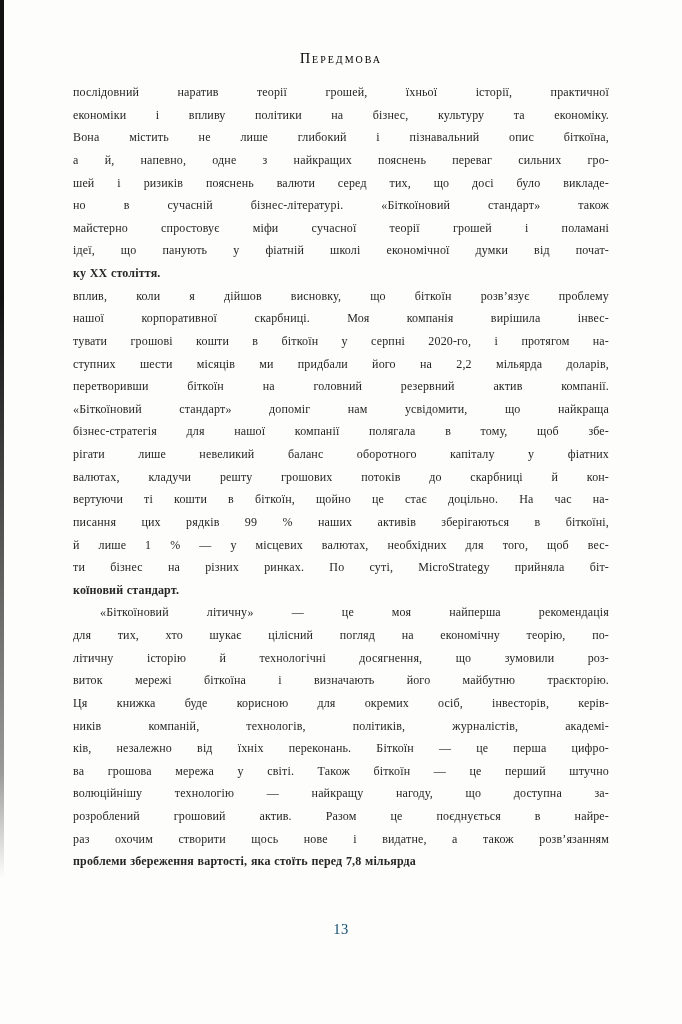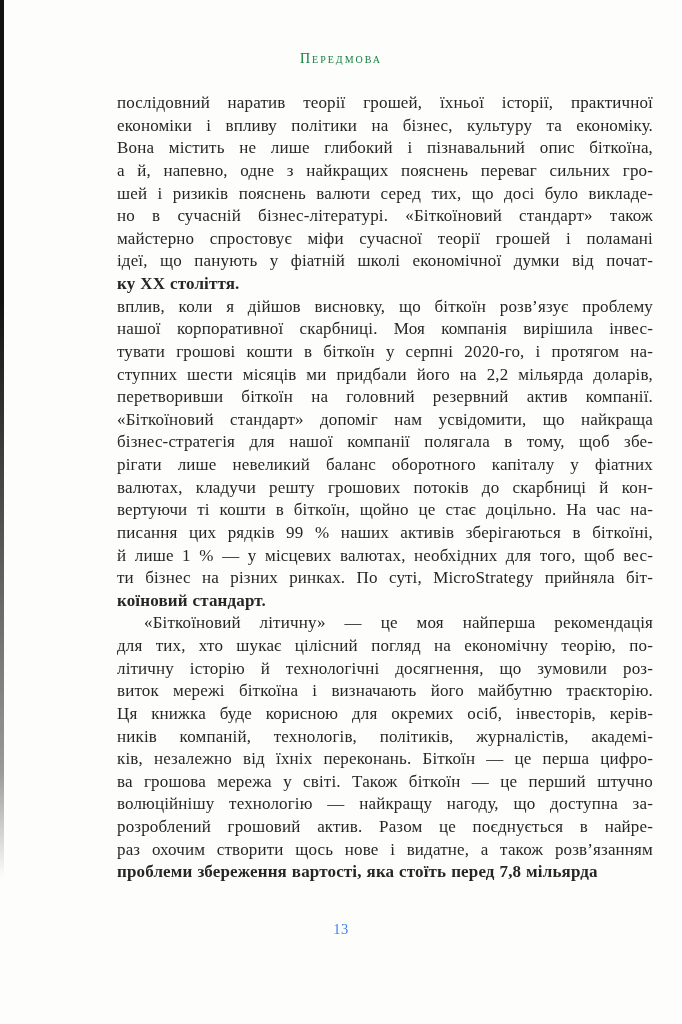--- a/index.html
+++ b/index.html
@@ -32,48 +32,47 @@
       rgba(35,35,35,0.45) 88%,
       rgba(40,40,40,0.0) 100%);
   }
   .running-header{
     position:absolute;
     top:51px;left:73px;width:536px;
     text-align:center;
     font-size:14px;
     letter-spacing:2px;
     font-variant:small-caps;
-    color:#15803d;
+    color:#000000;
   }
   .text-block{
     position:absolute;
-    top:92px;left:73px;width:536px;
-    font-size:17px;
+    top:81px;left:73px;width:536px;
+    font-size:12px;
     letter-spacing:0.15px;
     word-spacing:0.5px;
-    margin-left:44px;
   }
   .paragraph{margin:0;padding:0;}
   .line{
     height:22.64px;
     line-height:22.64px;
     text-align:justify;
     text-align-last:justify;
     text-justify:inter-word;
     white-space:normal;
   }
   .line.last{text-align-last:left;font-weight:bold;}
   .line.indent{text-indent:27px;}
   .page-number{
     position:absolute;
     top:921px;left:73px;width:536px;
     text-align:center;
     font-size:14.5px;
     letter-spacing:0.5px;
-    color:#3b82f6;
+    color:#0c4a6e;
   }
 </style>
 </head>
 <body>
 
 <div class="page">
   <div class="edge-strip"></div>
   <div class="running-header">Передмова</div>
   <div class="text-block" id="text-block">
       <div class="paragraph">

